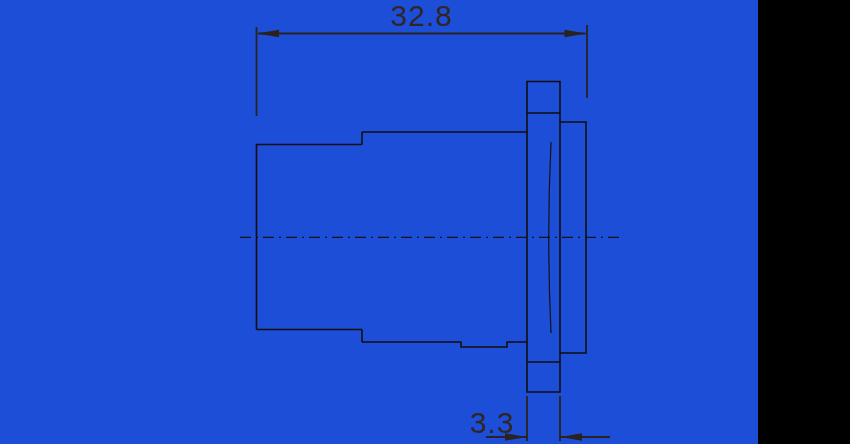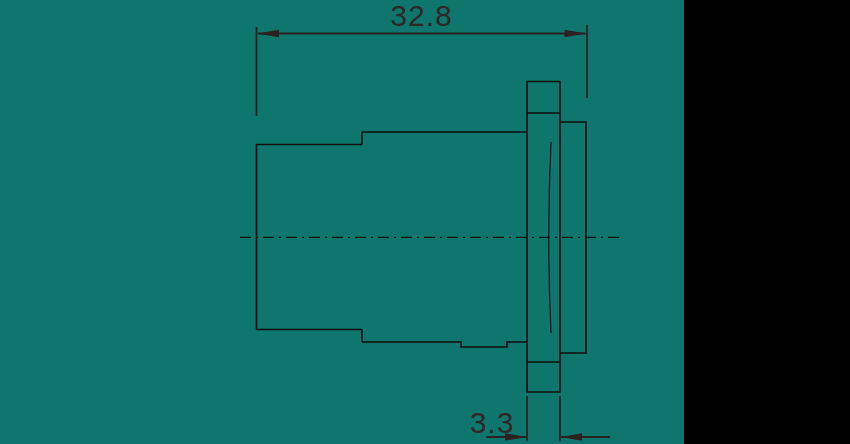--- a/index.html
+++ b/index.html
@@ -2,23 +2,23 @@
 <html><head>
 <meta charset="utf-8">
 <style>
   html, body {
     margin: 0;
     padding: 0;
     background: #000000;
   }
   .stage {
     position: relative;
-    width: 684px;
+    width: 758px;
     height: 444px;
-    background: #0f766e;
+    background: #1d4ed8;
     overflow: hidden;
     font-family: "Liberation Sans", sans-serif;
   }
   svg { display: block; }
   .outline {
     fill: none;
     stroke: #120e0d;
     stroke-width: 1.6;
   }
   .gasket {

